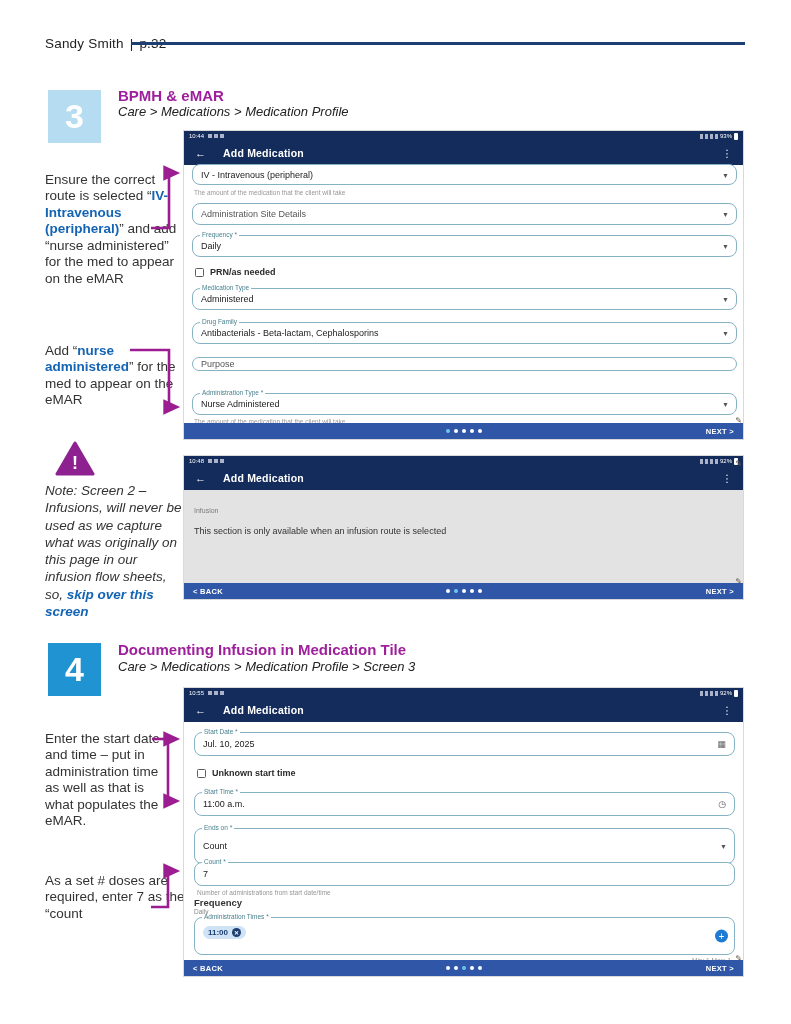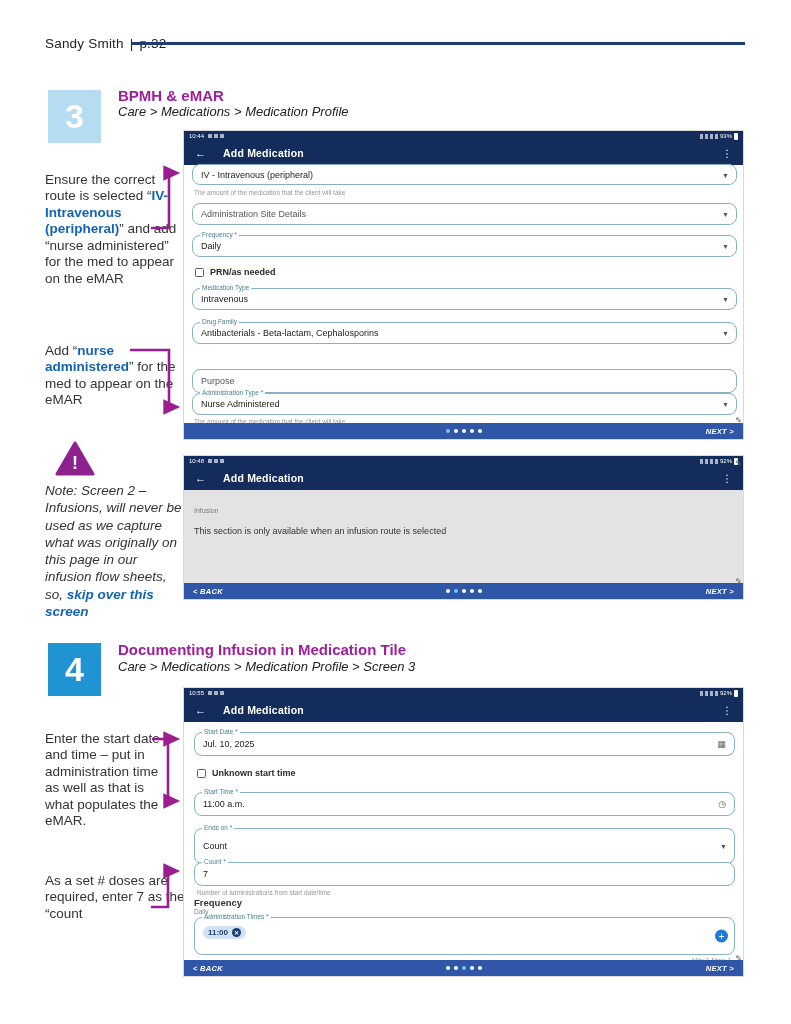--- a/index.html
+++ b/index.html
@@ -39,21 +39,21 @@
   .mfield { position:absolute; border:1px solid #85b2c4; border-radius:8px; background:#fff; }
   .mlabel { position:absolute; top:-4px; left:7px; font-size:6.5px; color:#49808f; background:#fff; padding:0 2px; line-height:1; white-space:nowrap; }
   .mvalue { position:absolute; left:8px; top:50%; transform:translateY(-50%); font-size:9px; color:#222; white-space:nowrap; }
   .mvalue.ph { color:#555; }
   .caret { position:absolute; right:7px; top:50%; transform:translateY(-50%); font-size:7px; color:#555; }
   .ficon { position:absolute; right:8px; top:50%; transform:translateY(-50%); font-size:9px; color:#666; }
   .helper { position:absolute; font-size:6.5px; color:#979797; white-space:nowrap; }
   .checkrow { position:absolute; display:flex; align-items:center; font-size:9px; color:#2b2b2b; font-weight:bold; }
   .cbox { width:9px; height:9px; border:1.3px solid #5c5c5c; border-radius:1.5px; margin-right:6px; background:#fff; }
   .pnav { position:absolute; left:0; right:0; bottom:0; height:16px; background:#3056a8; color:#fff;
-          display:flex; align-items:center; padding:0 9px; font-size:7.5px; font-weight:bold; letter-spacing:.3px;font-style:italic; }
+          display:flex; align-items:center; padding:0 9px; font-size:7.5px; font-weight:bold; letter-spacing:.3px; }
   .pnav .nextbtn { margin-left:auto; }
   .dotrow { position:absolute; left:50%; top:50%; transform:translate(-50%,-50%); display:flex; gap:4px; }
   .dot { width:4px; height:4px; border-radius:50%; background:#fff; }
   .dot.active { background:#6ec6f0; }
   .graybody { position:absolute; left:0; top:34px; right:0; background:#e3e3e3; }
   .sec-label { position:absolute; left:10px; font-size:7px; color:#7a7a7a; }
   .body-msg { position:absolute; left:10px; font-size:9px; color:#333; }
   .heading-sm { position:absolute; font-size:9.5px; color:#333; font-weight:bold;text-align:center; }
   .sub-sm { position:absolute; font-size:6.5px; color:#888; }
   .chip { position:absolute; left:8px; top:8px; display:inline-flex; align-items:center; background:#cfe3f5;
@@ -138,31 +138,31 @@
       <span class="caret">▼</span>
     </div>
 
     <div class="checkrow" style="left:11px; top:136px;">
       <span class="cbox"></span>
       <span>PRN/as needed</span>
     </div>
 
     <div class="mfield" style="left:8px; top:157px; width:545px; height:22px;">
       <span class="mlabel">Medication Type</span>
-      <span class="mvalue">Intravenous</span>
+      <span class="mvalue">Administered</span>
       <span class="caret">▼</span>
     </div>
 
     <div class="mfield" style="left:8px; top:191px; width:545px; height:22px;">
       <span class="mlabel">Drug Family</span>
       <span class="mvalue">Antibacterials - Beta-lactam, Cephalosporins</span>
       <span class="caret">▼</span>
     </div>
 
-    <div class="mfield" style="left:8px; top:226px; width:545px; height:24px;margin-top:12px;">
+    <div class="mfield" style="left:8px; top:226px; width:545px; height:14px;">
       <span class="mvalue ph">Purpose</span>
     </div>
 
     <div class="mfield" style="left:8px; top:262px; width:545px; height:22px;">
       <span class="mlabel">Administration Type *</span>
       <span class="mvalue">Nurse Administered</span>
       <span class="caret">▼</span>
     </div>
     <div class="helper" style="left:10px; top:287px;">The amount of the medication that the client will take</div>
 

